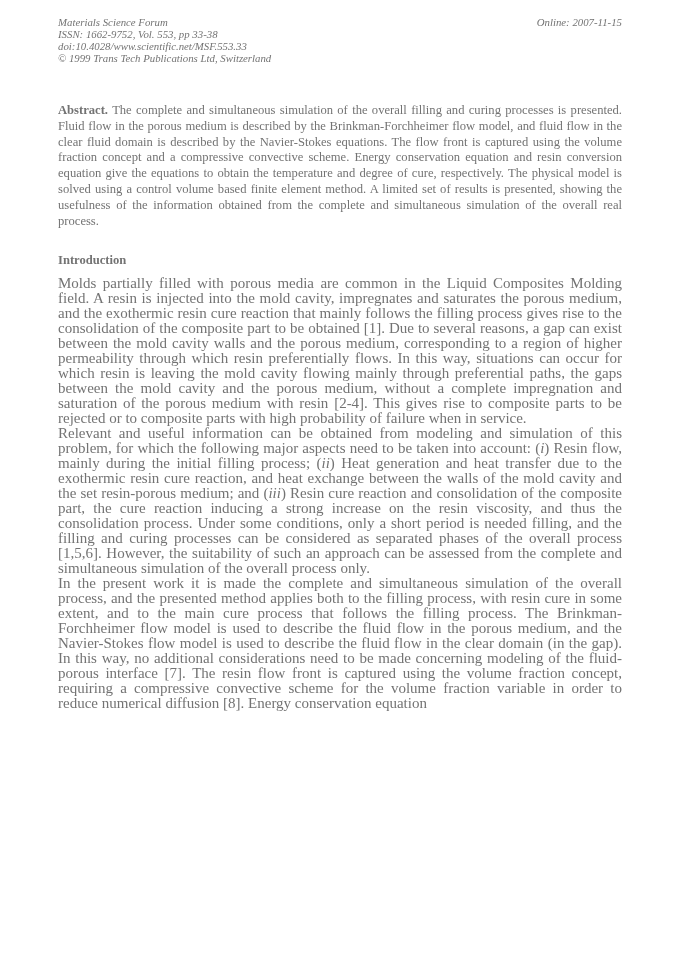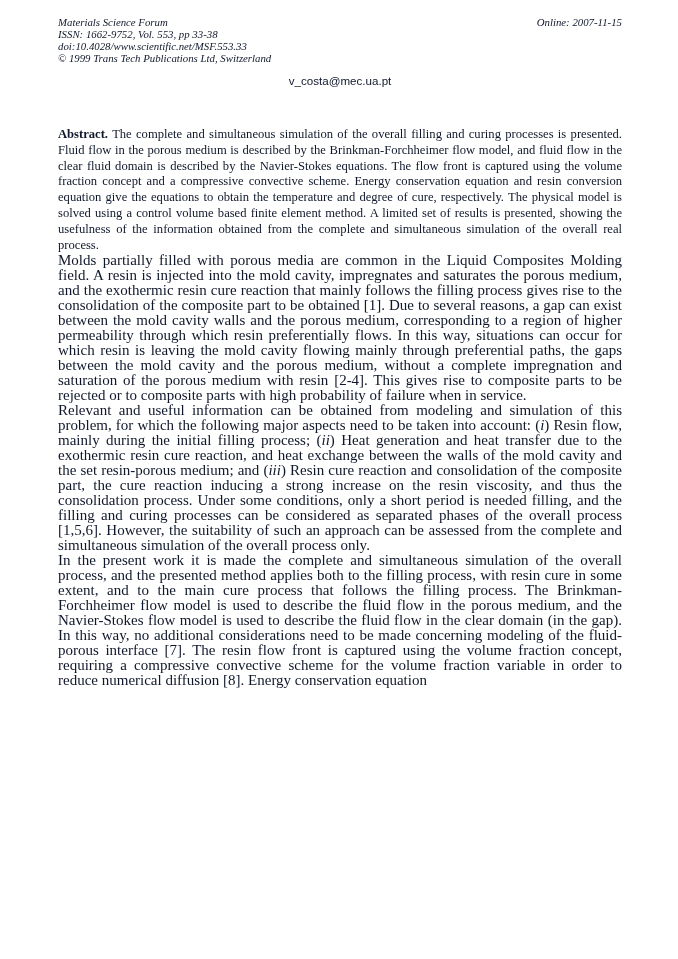--- a/index.html
+++ b/index.html
@@ -6,21 +6,21 @@
     margin: 0;
     padding: 0;
     background: #ffffff;
   }
   .page {
     position: relative;
     width: 678px;
     height: 959px;
     box-sizing: border-box;
     background: #ffffff;
-    color: #0f172a;
+    color: #737373;
     padding: 16px 56px 0 58px;
     overflow: hidden;
     font-family: "Liberation Serif", serif;
   }
   
   .journal-header {
     display: flex;
     justify-content: space-between;
     align-items: flex-start;
     font-family: "Liberation Serif", serif;
@@ -105,23 +105,23 @@
       <div>ISSN: 1662-9752, Vol. 553, pp 33-38</div>
       <div>doi:10.4028/www.scientific.net/MSF.553.33</div>
       <div>© 1999 Trans Tech Publications Ltd, Switzerland</div>
     </div>
     <div class="header-right">Online: 2007-11-15</div>
   </div>
 
 
 
 
-  <div class="email">v_costa@mec.ua.pt</div>
 
 
   <p class="abstract"><span class="bold">Abstract.</span> <span>The complete and simultaneous simulation of the overall filling and curing processes is presented. Fluid flow in the porous medium is described by the Brinkman-Forchheimer flow model, and fluid flow in the clear fluid domain is described by the Navier-Stokes equations. The flow front is captured using the volume fraction concept and a compressive convective scheme. Energy conservation equation and resin conversion equation give the equations to obtain the temperature and degree of cure, respectively. The physical model is solved using a control volume based finite element method. A limited set of results is presented, showing the usefulness of the information obtained from the complete and simultaneous simulation of the overall real process.</span></p>
 
+  <h2 class="section-heading">Introduction</h2>
 
   <p class="body-par">Molds partially filled with porous media are common in the Liquid Composites Molding field. A resin is injected into the mold cavity, impregnates and saturates the porous medium, and the exothermic resin cure reaction that mainly follows the filling process gives rise to the consolidation of the composite part to be obtained [1]. Due to several reasons, a gap can exist between the mold cavity walls and the porous medium, corresponding to a region of higher permeability through which resin preferentially flows. In this way, situations can occur for which resin is leaving the mold cavity flowing mainly through preferential paths, the gaps between the mold cavity and the porous medium, without a complete impregnation and saturation of the porous medium with resin [2-4]. This gives rise to composite parts to be rejected or to composite parts with high probability of failure when in service.</p>
   <p class="body-par">Relevant and useful information can be obtained from modeling and simulation of this problem, for which the following major aspects need to be taken into account: (<i>i</i>) Resin flow, mainly during the initial filling process; (<i>ii</i>) Heat generation and heat transfer due to the exothermic resin cure reaction, and heat exchange between the walls of the mold cavity and the set resin-porous medium; and (<i>iii</i>) Resin cure reaction and consolidation of the composite part, the cure reaction inducing a strong increase on the resin viscosity, and thus the consolidation process. Under some conditions, only a short period is needed filling, and the filling and curing processes can be considered as separated phases of the overall process [1,5,6]. However, the suitability of such an approach can be assessed from the complete and simultaneous simulation of the overall process only.</p>
   <p class="body-par">In the present work it is made the complete and simultaneous simulation of the overall process, and the presented method applies both to the filling process, with resin cure in some extent, and to the main cure process that follows the filling process. The Brinkman-Forchheimer flow model is used to describe the fluid flow in the porous medium, and the Navier-Stokes flow model is used to describe the fluid flow in the clear domain (in the gap). In this way, no additional considerations need to be made concerning modeling of the fluid-porous interface [7]. The resin flow front is captured using the volume fraction concept, requiring a compressive convective scheme for the volume fraction variable in order to reduce numerical diffusion [8]. Energy conservation equation</p>
 
 </div>
 
 </body></html>

